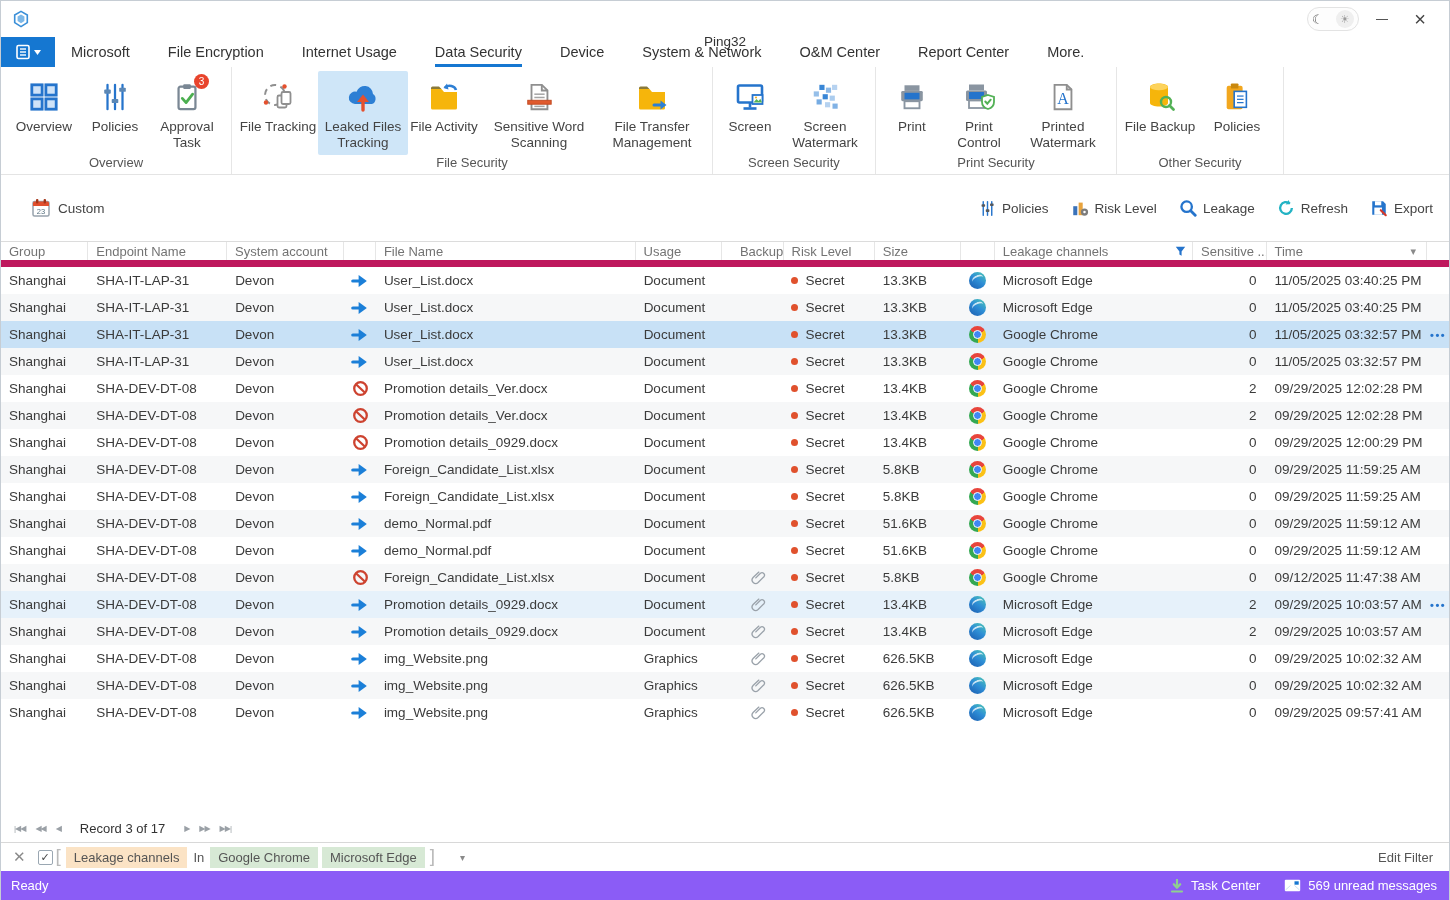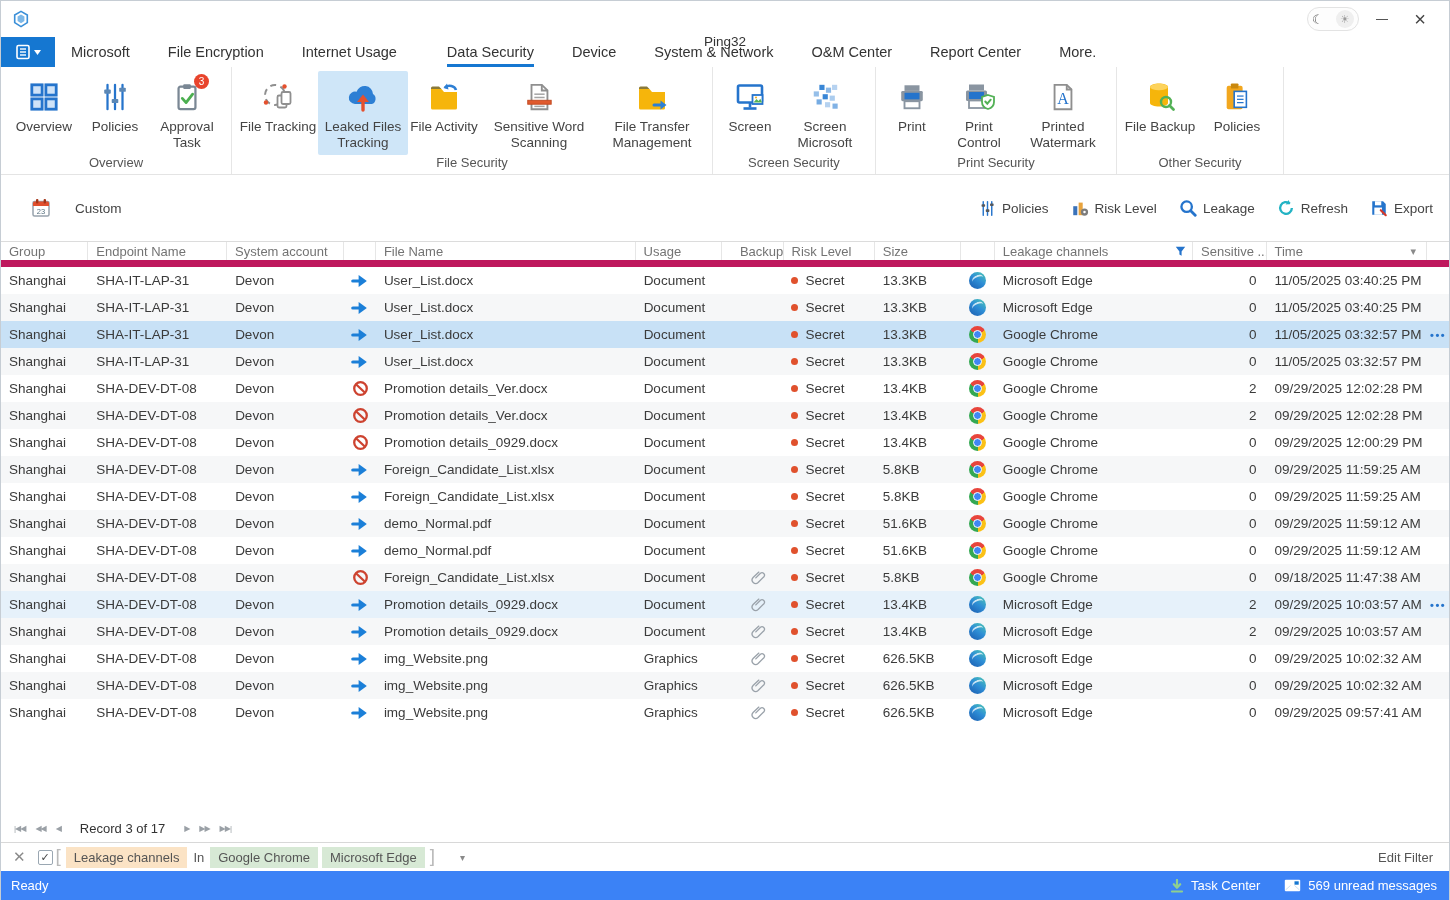--- a/index.html
+++ b/index.html
@@ -20,38 +20,38 @@
     font-size:11px; display:flex; align-items:center; justify-content:center; line-height:1; }
   .btn-min,.btn-close { width:30px; height:26px; display:flex; align-items:center; justify-content:center; color:#444; }
   .btn-min span { display:block; width:12px; border-top:1.6px solid #555; }
   .btn-close { font-size:20px; }
 
   
   .menubar { height:30px; flex:0 0 30px; display:flex; align-items:stretch; background:#fff; }
   .app-menu-btn { width:54px; background:#1577d1; display:flex; align-items:center; justify-content:center; gap:3px; }
   .tabs { display:flex; align-items:stretch; gap:38px; padding-left:16px; }
   .tab { display:flex; align-items:center; font-size:14.5px; color:#333; border-bottom:3px solid transparent; padding-top:2px; }
-  .tab.active { border-bottom-color:#1577d1;margin-left:12px; }
+  .tab.active { border-bottom-color:#1577d1; }
 
   
   .ribbon { height:108px; flex:0 0 108px; display:flex; border-bottom:1px solid #e4e4e4; background:#fff; }
   .rgroup { display:flex; flex-direction:column; border-right:1px solid #e6e6e6; padding:4px 6px 0 6px; }
   .rgroup:last-child { border-right:1px solid #e6e6e6; }
   .ritems { display:flex; align-items:flex-start; flex:1; }
   .ritem { display:flex; flex-direction:column; align-items:center; padding-top:8px; height:84px; border-radius:2px; }
   .ritem.selected { background:#cfe6f8; }
   .ricon { height:36px; display:flex; align-items:center; justify-content:center; position:relative; }
   .rbadge { position:absolute; top:-5px; right:-7px; min-width:15px; height:15px; border-radius:8px; background:#e8442c;
     color:#fff; font-size:10px; display:flex; align-items:center; justify-content:center; padding:0 3px; }
   .rlabel { margin-top:4px; font-size:13.5px; color:#444; text-align:center; line-height:1.22; }
   .rgroup-label { height:20px; text-align:center; font-size:13px; color:#555; }
 
   
   .toolbar { height:66px; flex:0 0 66px; display:flex; align-items:center; background:#fff; }
-  .tool-left { display:flex; align-items:center; gap:24px; margin-left:30px; font-size:13.5px; color:#444; }
+  .tool-left { display:flex; align-items:center; gap:7px; margin-left:30px; font-size:13.5px; color:#444; }
   .tool-right { margin-left:auto; display:flex; align-items:center; gap:22px; margin-right:16px; }
   .tool-btn { display:flex; align-items:center; gap:6px; font-size:13.5px; color:#444; }
 
   
   .thead { height:26px; flex:0 0 26px; display:flex; border-top:1px solid #dcdcdc; border-bottom:7px solid #be185d; background:#fff; }
   .hc { display:flex; align-items:center; padding-left:8px; font-size:13px; color:#737373; border-right:1px solid #e6e6e6; overflow:hidden; white-space:nowrap; }
   .hc:last-child { border-right:none; }
   .hfunnel { margin-left:auto; margin-right:6px; }
   .hcaret { margin-left:auto; margin-right:10px; color:#8a8a8a; font-size:11px; }
 
@@ -95,21 +95,21 @@
     display:flex; align-items:center; justify-content:center; font-size:11px; color:#444; }
   .f-bracket { color:#b9b9b9; font-size:19px; font-weight:300; margin:0 3px; position:relative; top:-1px; }
   .chip { font-size:13px; color:#555; padding:3px 8px; margin:0 2px; }
   .chip-field { background:#fbe3c5; }
   .chip-val { background:#d7e9d5; }
   .f-op { font-size:13px; color:#555; margin:0 4px; }
   .f-caret { color:#8a8a8a; font-size:10px; margin-left:22px; }
   .f-edit { margin-left:auto; margin-right:16px; font-size:13px; color:#555; }
 
   
-  .statusbar { height:29px; flex:0 0 29px; background:#3b82f6; display:flex; align-items:center; color:#fff; font-size:13px; }
+  .statusbar { height:29px; flex:0 0 29px; background:#8b5cf6; display:flex; align-items:center; color:#fff; font-size:13px; }
   .sb-ready { margin-left:10px; }
   .sb-right { margin-left:auto; display:flex; align-items:center; gap:24px; margin-right:12px; }
   .sb-item { display:flex; align-items:center; gap:7px; }
 </style>
 </head>
 <body>
 
 <div class="window">
 
   <div class="titlebar">
@@ -292,21 +292,21 @@
               <rect x="23.5" y="3" width="5.5" height="5.5" opacity=".35"></rect>
                   <rect x="4" y="10" width="5.5" height="5.5" opacity=".5"></rect>
               <rect x="13.5" y="13" width="5.5" height="5.5" opacity=".95"></rect>
                   <rect x="21" y="14.5" width="5.5" height="5.5" opacity=".4"></rect>
               <rect x="7" y="18.5" width="5.5" height="5.5" opacity=".65"></rect>
                   <rect x="16" y="21.5" width="5.5" height="5.5" opacity=".35"></rect>
               <rect x="24" y="23" width="5.5" height="5.5" opacity=".6"></rect>
                 </g>
               </svg>
           </span>
-          <span class="rlabel">Screen Microsoft</span>
+          <span class="rlabel">Screen Watermark</span>
         </div>
       </div>
       <div class="rgroup-label">Screen Security</div>
     </div>
 
     <div class="rgroup">
       <div class="ritems">
         <div class="ritem" style="width:60px">
           <span class="ricon">
             <svg width="30" height="30" viewBox="0 0 32 32">
@@ -739,21 +739,21 @@
             <path d="M7.5 11.5 L13.5 5.5 a3.2 3.2 0 0 1 4.5 4.5 L10.5 17.5 a4.6 4.6 0 0 1-6.5-6.5 L11.5 4" fill="none" stroke="#9aa2aa" stroke-width="1.7" stroke-linecap="round"></path>
           </svg>
         </div>
         <div class="c w-risk"><span class="riskdot"></span>Secret</div>
         <div class="c w-size">5.8KB</div>
         <div class="c w-chicon cicon">
           <span class="br-chrome"></span>
         </div>
         <div class="c w-channel">Google Chrome</div>
         <div class="c w-sens">0</div>
-        <div class="c w-time">09/18/2025 11:47:38 AM</div>
+        <div class="c w-time">09/12/2025 11:47:38 AM</div>
         <div class="c w-dots cicon"></div>
       </div>
       <div class="trow hover">
         <div class="c w-group">Shanghai</div>
         <div class="c w-endpoint">SHA-DEV-DT-08</div>
         <div class="c w-account">Devon</div>
         <div class="c w-fileicon cicon">
           <svg viewBox="0 0 20 20" width="18" height="18">
             <line x1="2" y1="10" x2="10" y2="10" stroke="#1b7fd8" stroke-width="3.6" stroke-linecap="round"></line>
             <path d="M8.5 3.4 L17.6 10 L8.5 16.6 Z" fill="#1b7fd8"></path>

